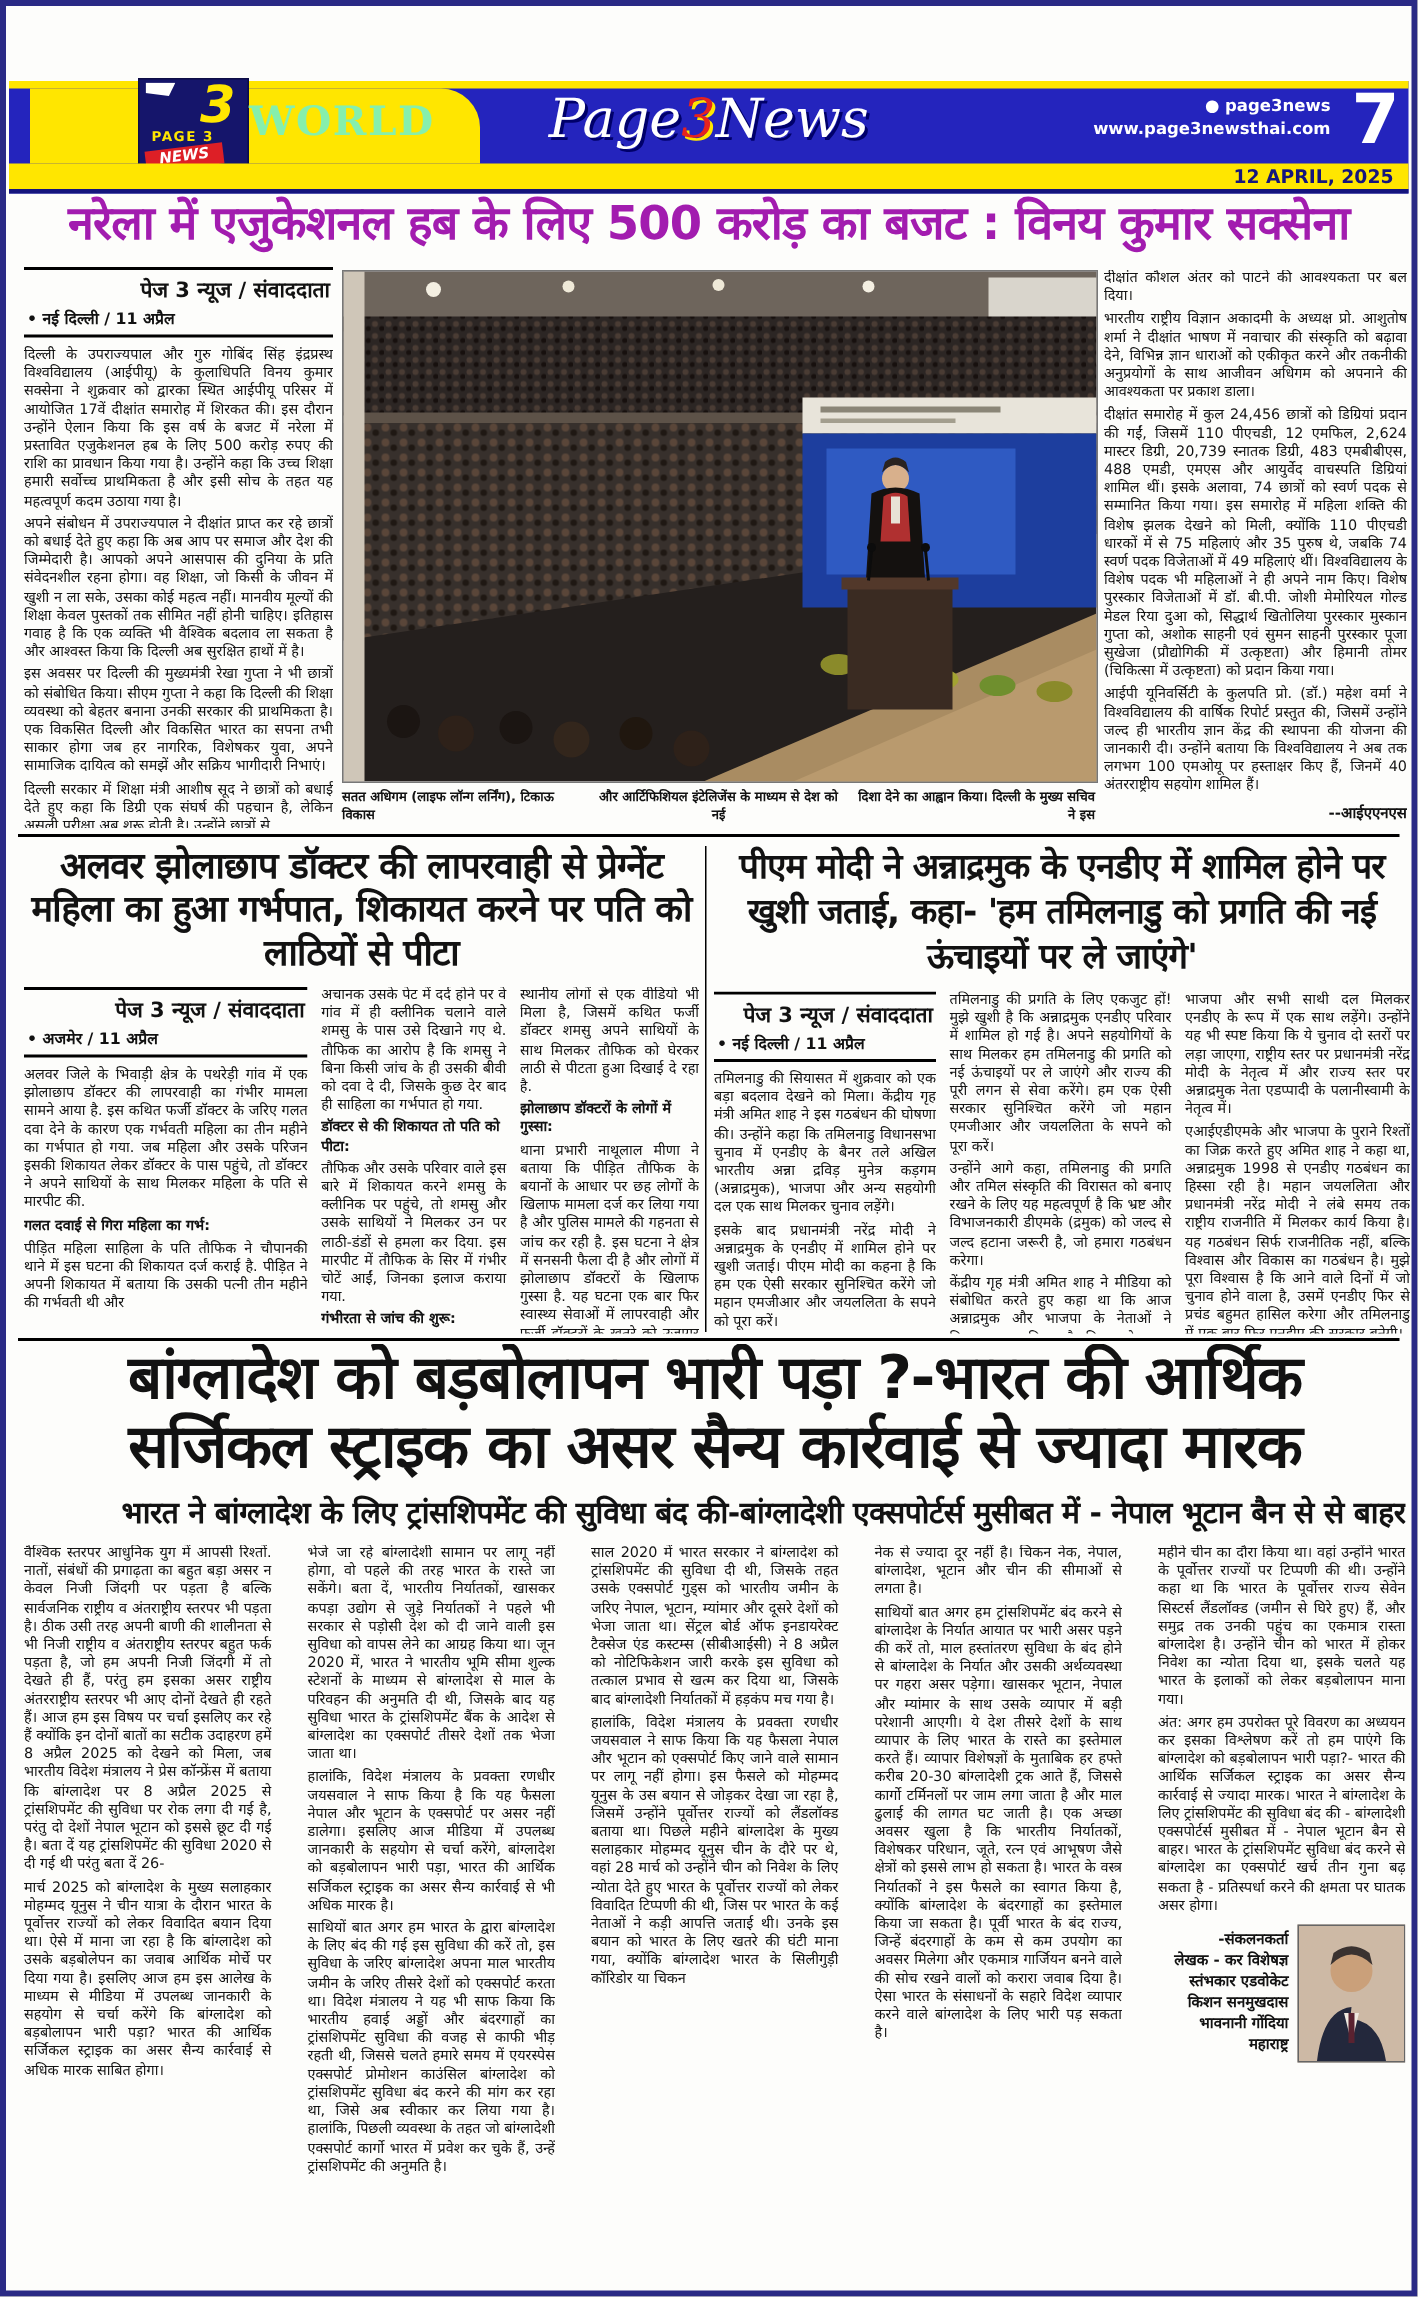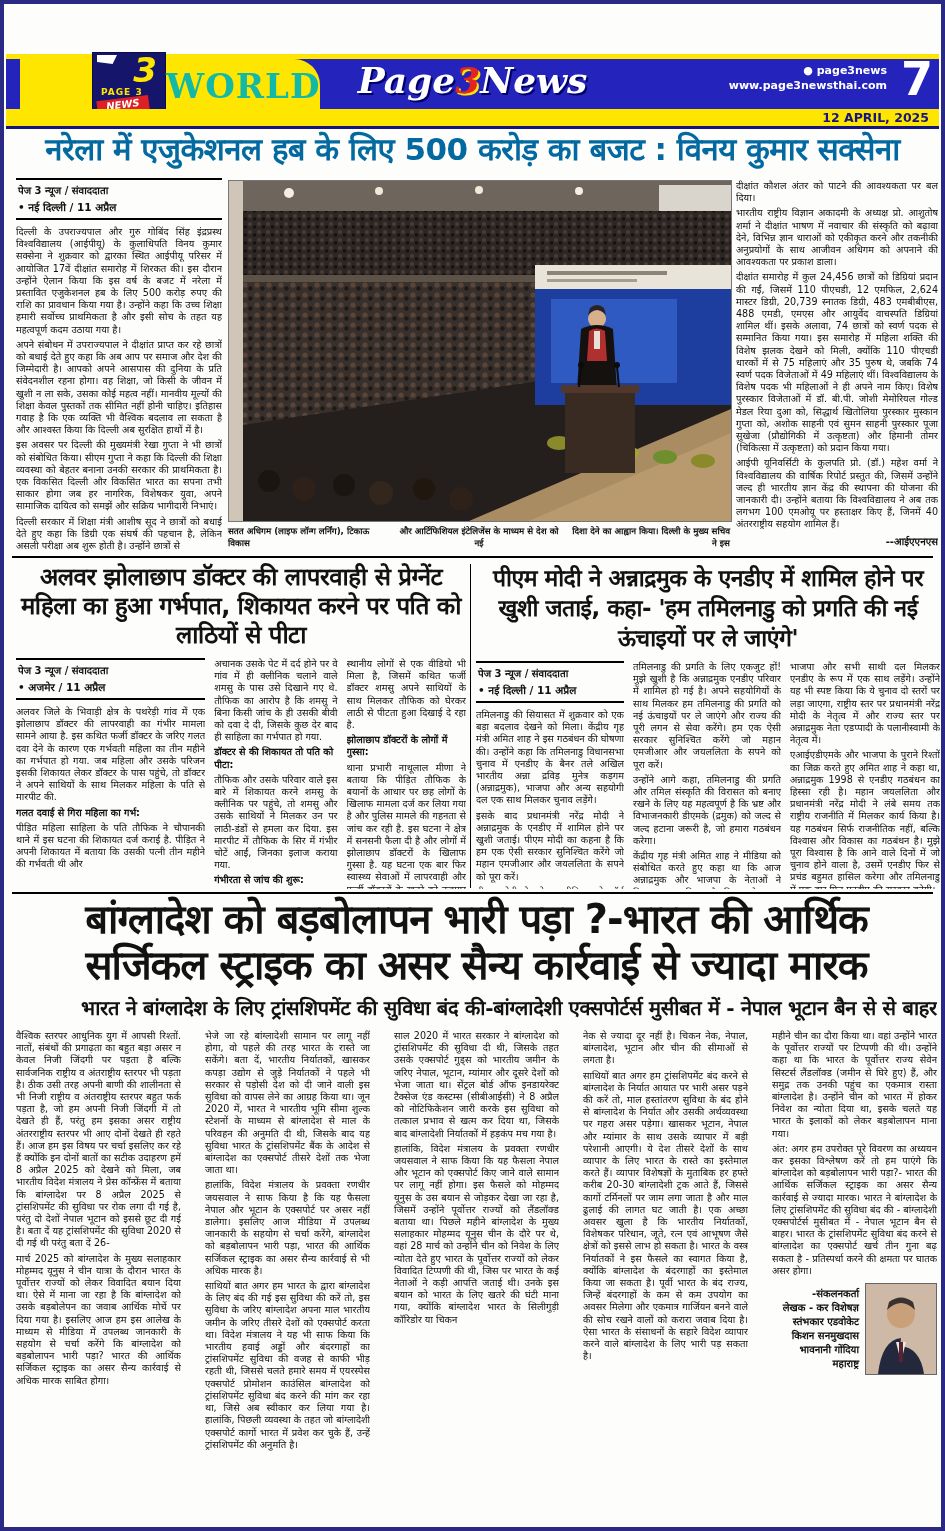--- a/index.html
+++ b/index.html
@@ -4,38 +4,38 @@
 <style>
   html,body{margin:0;padding:0;background:#9f9f9f;font-family:"DejaVu Sans","Liberation Sans",sans-serif;}
   .sheet{position:relative;width:945px;height:1531px;margin:0 auto;background:#fdfdfb;
          border:4px solid #2a2a85;box-sizing:border-box;overflow:hidden;color:#121212;}
   
   .hdr{position:absolute;left:2px;right:2px;top:50px;height:72px;background:#2424bd;border-bottom:3px solid #15157d;}
   .hdr-topline{position:absolute;left:0;right:0;top:0;height:5px;background:#ffe600;}
   .hdr-datebar{position:absolute;left:0;right:0;bottom:0;height:17px;background:#ffe600;
                text-align:right;font-weight:bold;font-size:12.5px;color:#15157d;line-height:17px;padding-right:10px;box-sizing:border-box;margin-top:48px;}
   .hdr-leftpanel{position:absolute;left:14px;top:5px;width:300px;height:50px;background:#ffe600;border-top-right-radius:26px;}
-  .world{position:absolute;left:160px;top:12px;font-size:34px;font-weight:800;color:#14b8a6;letter-spacing:1px;font-family:"DejaVu Serif","Liberation Serif",serif;}
+  .world{position:absolute;left:160px;top:12px;font-size:27px;font-weight:800;color:#86efac;letter-spacing:1px;font-family:"DejaVu Serif","Liberation Serif",serif;}
   .logo{position:absolute;left:86px;top:-2px;width:72px;height:60px;background:#15156b;border:1px solid #0d0d45;}
   .logo .notch{position:absolute;left:4px;top:2px;width:20px;height:9px;background:#fff;clip-path:polygon(0 0,100% 0,78% 100%,0 78%);}
   .logo .big3{position:absolute;right:8px;top:-3px;font-size:34px;font-weight:800;font-style:italic;color:#ffe600;}
   .logo .p3{position:absolute;left:8px;bottom:16px;font-size:9px;font-weight:bold;color:#ffe600;letter-spacing:1px;}
   .logo .ribbon{position:absolute;left:4px;bottom:1px;width:52px;height:14px;background:#dd1f26;transform:rotate(-7deg);
                 color:#fff;font-weight:800;font-style:italic;font-size:10px;text-align:center;line-height:14px;}
   .masthead{position:absolute;left:0;right:0;top:6px;text-align:center;color:#fff;
-            font-family:"DejaVu Serif","Liberation Serif",serif;font-weight:bold;font-style:italic;font-size:36px;line-height:40px;text-shadow:2px 2px 0 #00006a;}
+            font-family:"DejaVu Serif","Liberation Serif",serif;font-weight:normal;font-style:italic;font-size:36px;line-height:40px;text-shadow:2px 2px 0 #00006a;}
   .masthead .red3{color:#e5231f;text-shadow:2px 2px 0 #ffe600;}
   .hdr-right{position:absolute;right:52px;top:9px;text-align:right;color:#fff;font-weight:bold;font-size:11px;line-height:15px;}
   .pagenum{position:absolute;right:6px;top:-2px;color:#fff;font-weight:800;font-size:46px;line-height:54px;}
   
-  .h1{position:absolute;left:8px;right:8px;top:123px;text-align:center;font-size:31px;font-weight:800;letter-spacing:-0.5px;line-height:45px;color:#0369a1;}
+  .h1{position:absolute;left:8px;right:8px;top:123px;text-align:center;font-size:31px;font-weight:800;letter-spacing:-0.5px;line-height:45px;color:#a21caf;}
   .bodytxt p{margin:0 0 3px;text-align:justify;font-size:9.6px;line-height:12.2px;}
   .bodytxt p.bh{font-weight:bold;text-align:left;}
   .byline{border-top:2px solid #000;border-bottom:2px solid #000;padding:3px 2px 4px;margin-bottom:6px;}
-  .byline .ag{display:block;text-align:left;font-weight:bold;font-size:10px;}
+  .byline .ag{display:block;text-align:right;font-weight:bold;font-size:14px;}
   .byline .dl{display:block;font-weight:bold;font-size:10.5px;margin-top:3px;}
   .credit{text-align:right;font-weight:bold;font-size:10px;margin-top:2px;}
   .lead-left{position:absolute;left:12px;top:174px;width:206px;height:374px;overflow:hidden;}
   .lead-right{position:absolute;left:732px;top:176px;width:202px;height:374px;overflow:hidden;}
   .photo{position:absolute;left:224px;top:176px;width:502px;height:340px;border:1px solid #777;}
   .caption{position:absolute;left:224px;top:521px;width:502px;display:flex;justify-content:space-between;}
   .caption span{font-size:8.7px;font-weight:bold;width:32.5%;}
   .ruleh{position:absolute;left:8px;right:8px;border-top:2px solid #000;}
   .rulev{position:absolute;border-left:1.5px solid #000;}
   

